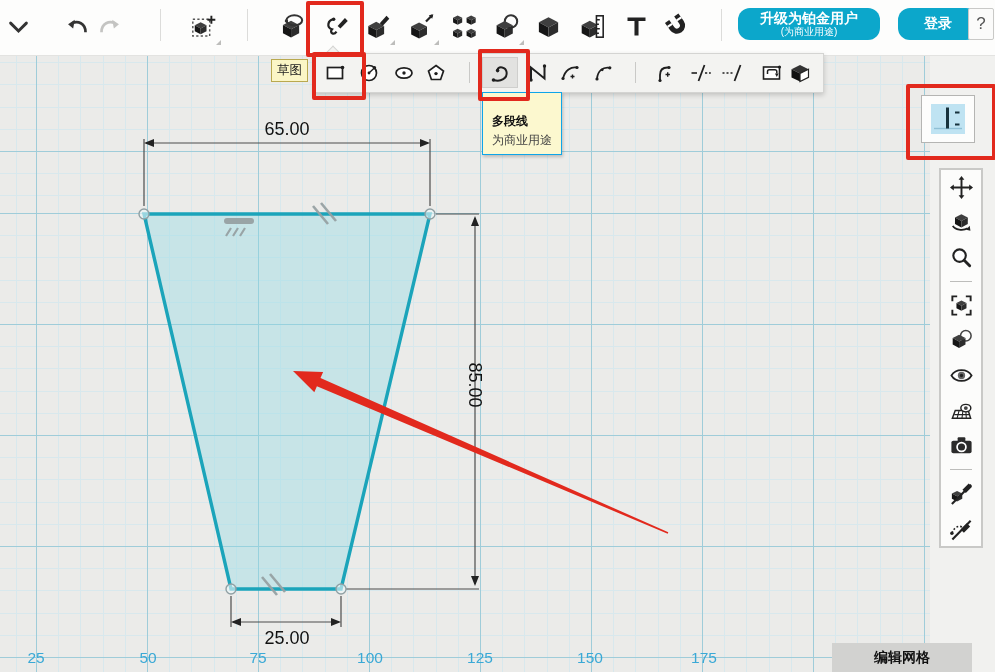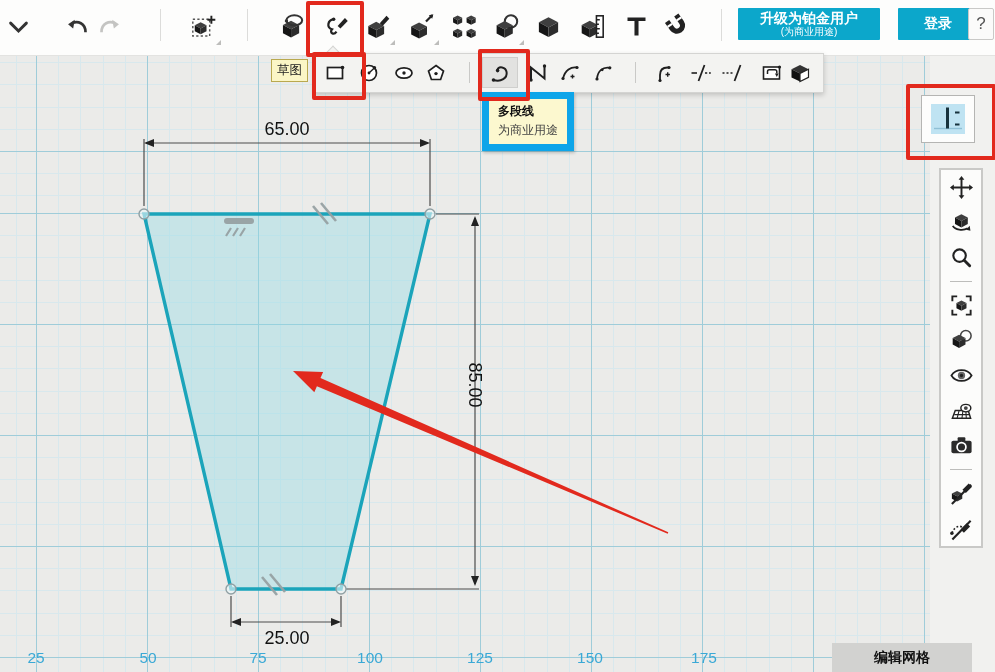--- a/index.html
+++ b/index.html
@@ -22,42 +22,42 @@
 
   
   #header{position:absolute;left:0;top:0;width:995px;height:55px;background:#fdfdfc;
           border-bottom:1px solid #e3e3e1;z-index:4;}
   .tb1{position:absolute;top:5px;width:40px;height:42px;display:flex;align-items:center;justify-content:center;
        background:none;border:none;padding:0;cursor:pointer;}
   .tb1 svg{width:27px;height:27px;}
   .sep1{position:absolute;top:9px;width:1px;height:32px;background:#dcdcda;}
   .dd::after{content:"";position:absolute;right:2px;bottom:2px;border-left:5px solid transparent;
              border-bottom:5px solid #bdbdbb;}
-  .cta{position:absolute;top:8px;height:32px;border:none;border-radius:1px;color:#fff;cursor:pointer;
+  .cta{position:absolute;top:8px;height:32px;border:none;border-radius:12px;color:#fff;cursor:pointer;
        display:flex;flex-direction:column;align-items:center;justify-content:center;line-height:1.1;}
   .cta .l1{font-size:14px;font-weight:bold;}
   .cta .l2{font-size:10px;}
   #help-btn{position:absolute;top:8px;left:968px;width:26px;height:32px;background:#fbfbfa;border:1px solid #c9c9c7;
             border-radius:2px;font-size:17px;color:#555;cursor:pointer;}
 
   
   #sketch-panel{position:absolute;left:314px;top:53px;width:508px;height:38px;background:#f3f3f1;
                 border:1px solid #d4d4d2;box-shadow:0 2px 5px rgba(0,0,0,.18);z-index:5;}
   #panel-notch{position:absolute;left:327px;top:48px;width:11px;height:11px;background:#f3f3f1;
                border-left:1px solid #d4d4d2;border-top:1px solid #d4d4d2;transform:rotate(45deg);z-index:5;}
   .tb2{position:absolute;top:57px;width:36px;height:31px;display:flex;align-items:center;justify-content:center;
        background:none;border:none;padding:0;cursor:pointer;z-index:6;}
   .tb2 svg{width:24px;height:24px;}
   .tb2.active{background:#e2e2e0;border:1px solid #cfcfcd;}
   .sep2{position:absolute;top:62px;width:1px;height:21px;background:#c9c9c7;z-index:6;}
   #sketch-badge{position:absolute;left:271px;top:59px;padding:2px 5px;background:#fbf6c6;border:1px solid #b9a94f;
                 font-size:12.5px;color:#222;z-index:6;}
 
   
-  #tooltip{position:absolute;left:482px;top:92px;padding:4px 9px 5px;background:#fcf8cf;border:7px solid #0ea5e9;
+  #tooltip{position:absolute;left:482px;top:92px;padding:20px 9px 5px;background:#fcf8cf;border:1px solid #0ea5e9;
            box-shadow:1px 2px 3px rgba(0,0,0,.2);z-index:7;}
   #tooltip .tt1{font-size:12px;font-weight:bold;color:#111;}
   #tooltip .tt2{font-size:12px;color:#444;margin-top:2px;}
 
   
   .redbox{position:absolute;border:4px solid #e2291d;border-radius:2px;z-index:8;pointer-events:none;}
 
   
   #vtoolbar{position:absolute;left:939px;top:168px;width:40px;background:#fcfcfb;border:2px solid #c9c9c7;
             display:flex;flex-direction:column;align-items:center;z-index:4;}

